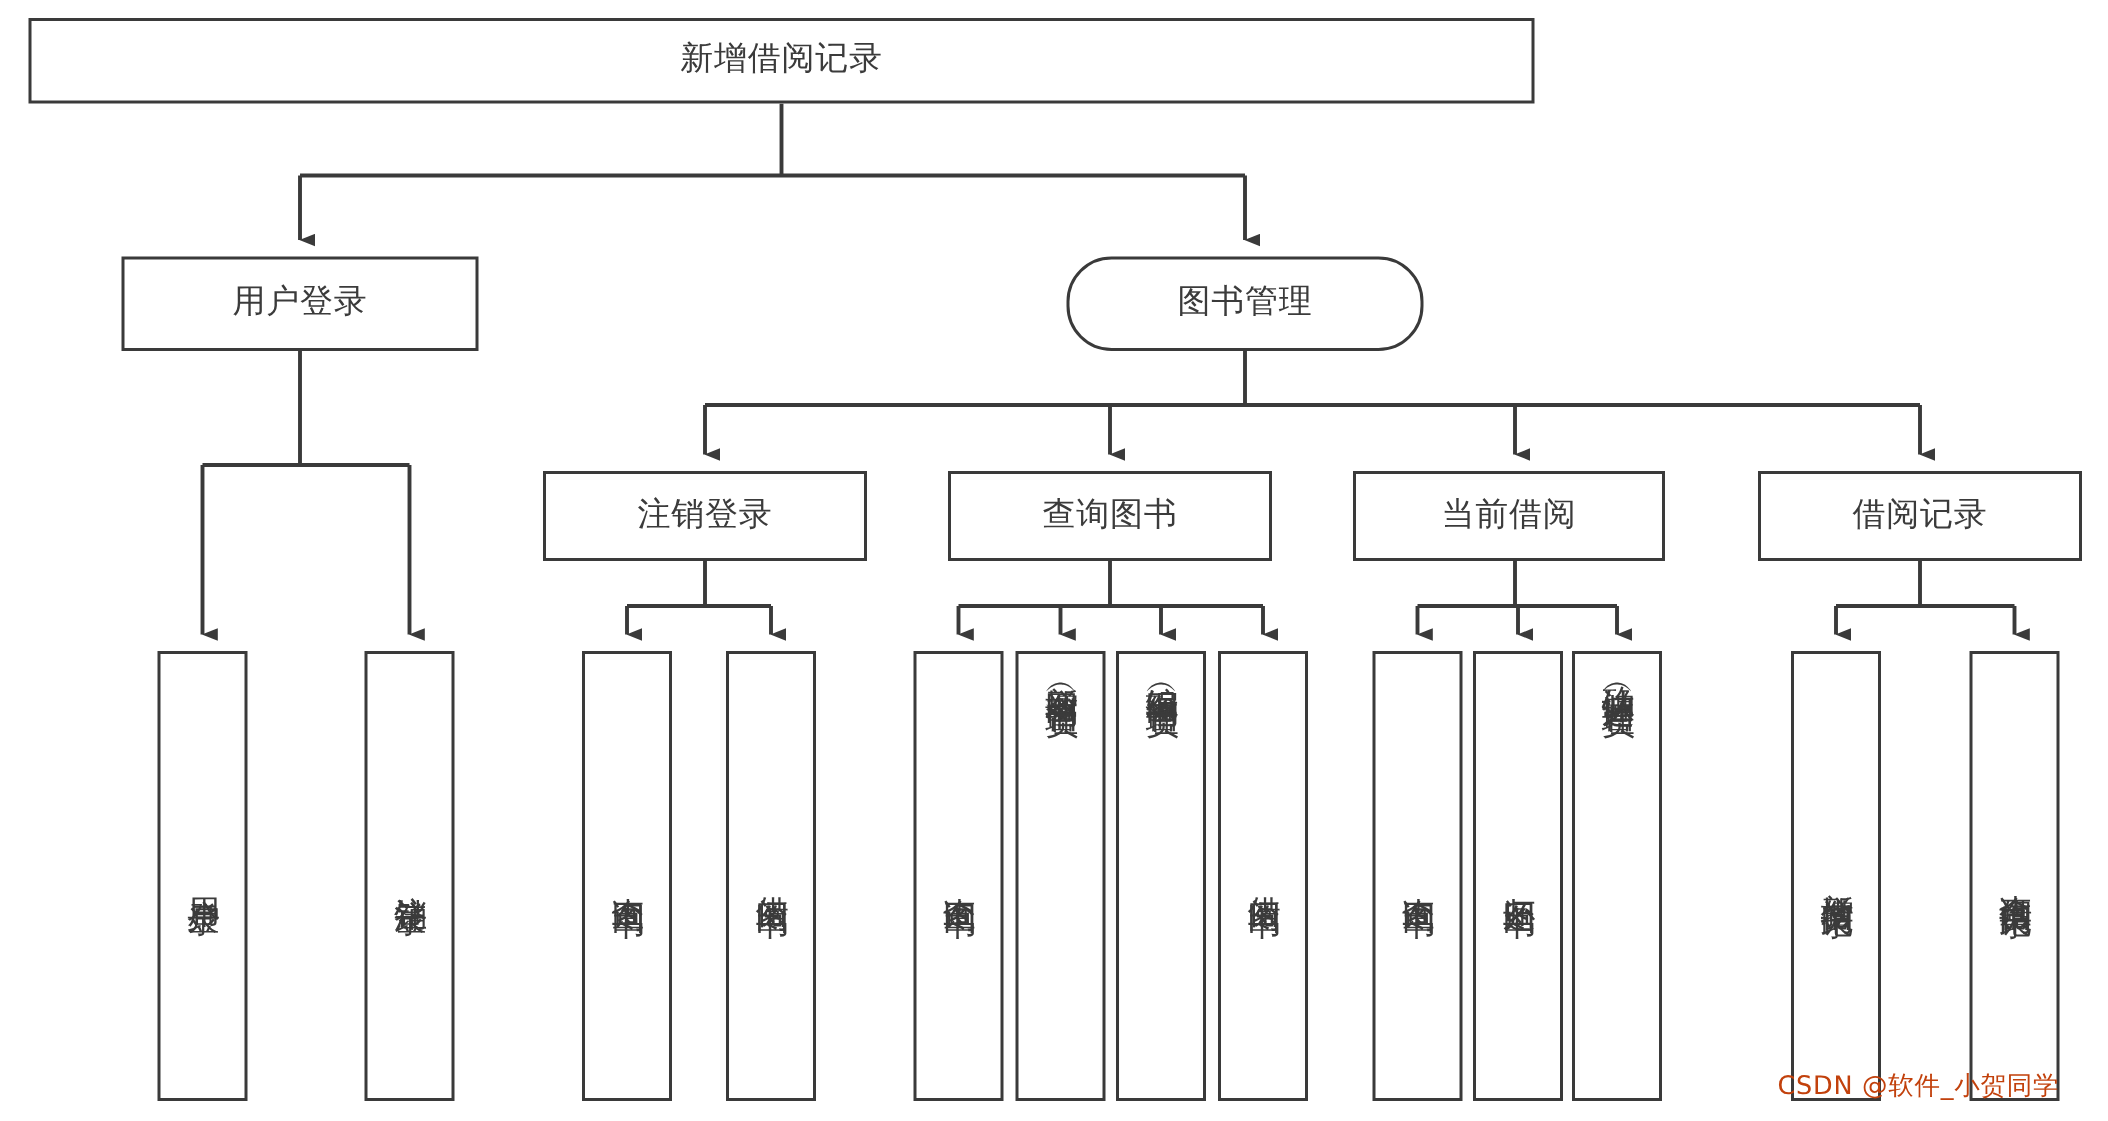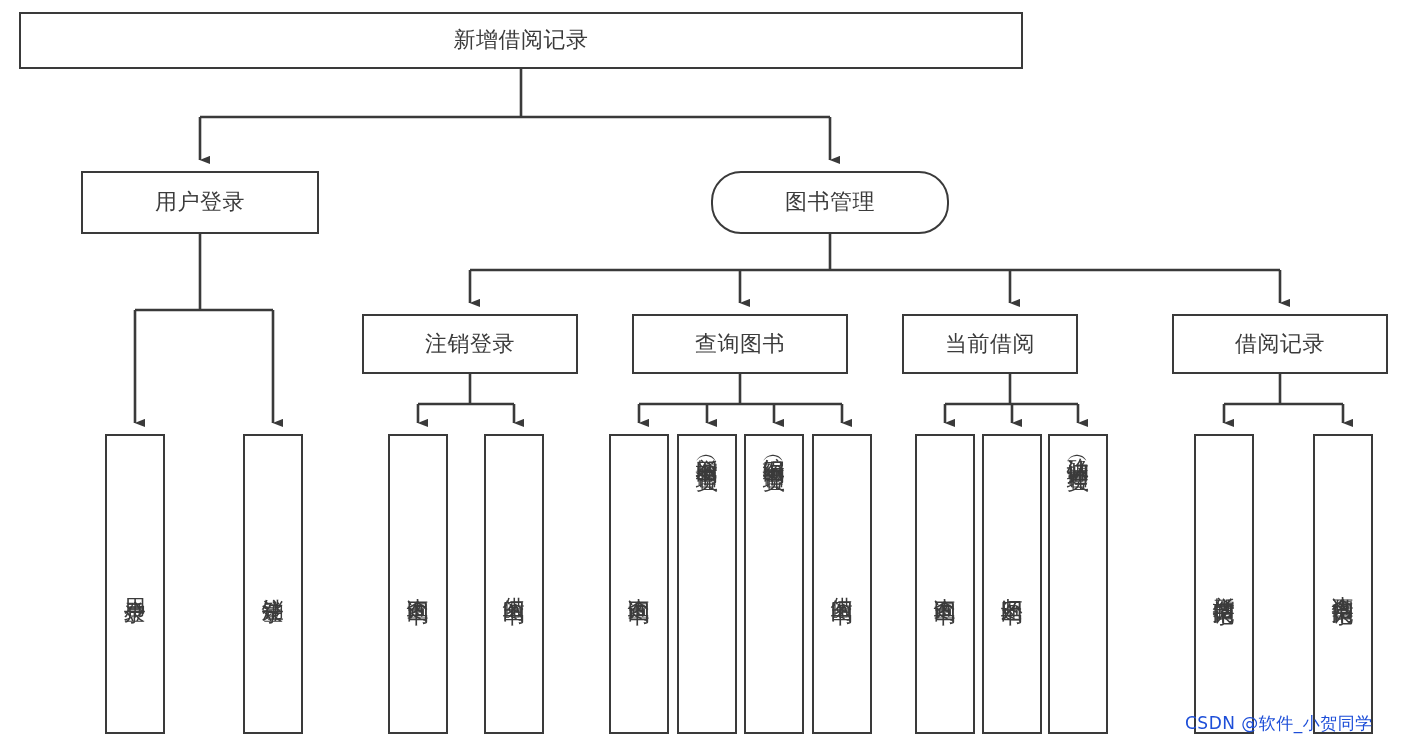--- a/index.html
+++ b/index.html
@@ -59,21 +59,21 @@
   }
   .leaf-box.centered {
     align-items: center;
     padding-top: 0;
   }
   #watermark {
     position: absolute;
     left: 1185px;
     top: 712px;
     font-size: 17px;
-    color: #1d4ed8;
+    color: #c2410c;
     white-space: nowrap;
     letter-spacing: 0.5px;
     pointer-events: none;
   }
 </style>
 </head>
 <body>
 
 <div id="diagram-root">
 
@@ -137,21 +137,21 @@
   <div class="node-box" style="left:711px; top:171px; width:238px; height:63px;border-radius:30px;">
     <span class="node-label-h">图书管理</span>
   </div>
 
   <div class="node-box" style="left:362px; top:314px; width:216px; height:60px;">
     <span class="node-label-h">注销登录</span>
   </div>
   <div class="node-box" style="left:632px; top:314px; width:216px; height:60px;">
     <span class="node-label-h">查询图书</span>
   </div>
-  <div class="node-box" style="left:902px; top:314px; width:176px; height:60px;">
+  <div class="node-box" style="left:902px; top:314px; width:208px; height:60px;">
     <span class="node-label-h">当前借阅</span>
   </div>
   <div class="node-box" style="left:1172px; top:314px; width:216px; height:60px;">
     <span class="node-label-h">借阅记录</span>
   </div>
 
   <div class="node-box leaf-box centered" style="left:105px; top:434px; width:60px; height:300px;">
     <span class="node-label-v">用户登录</span>
   </div>
   <div class="node-box leaf-box centered" style="left:243px; top:434px; width:60px; height:300px;">

